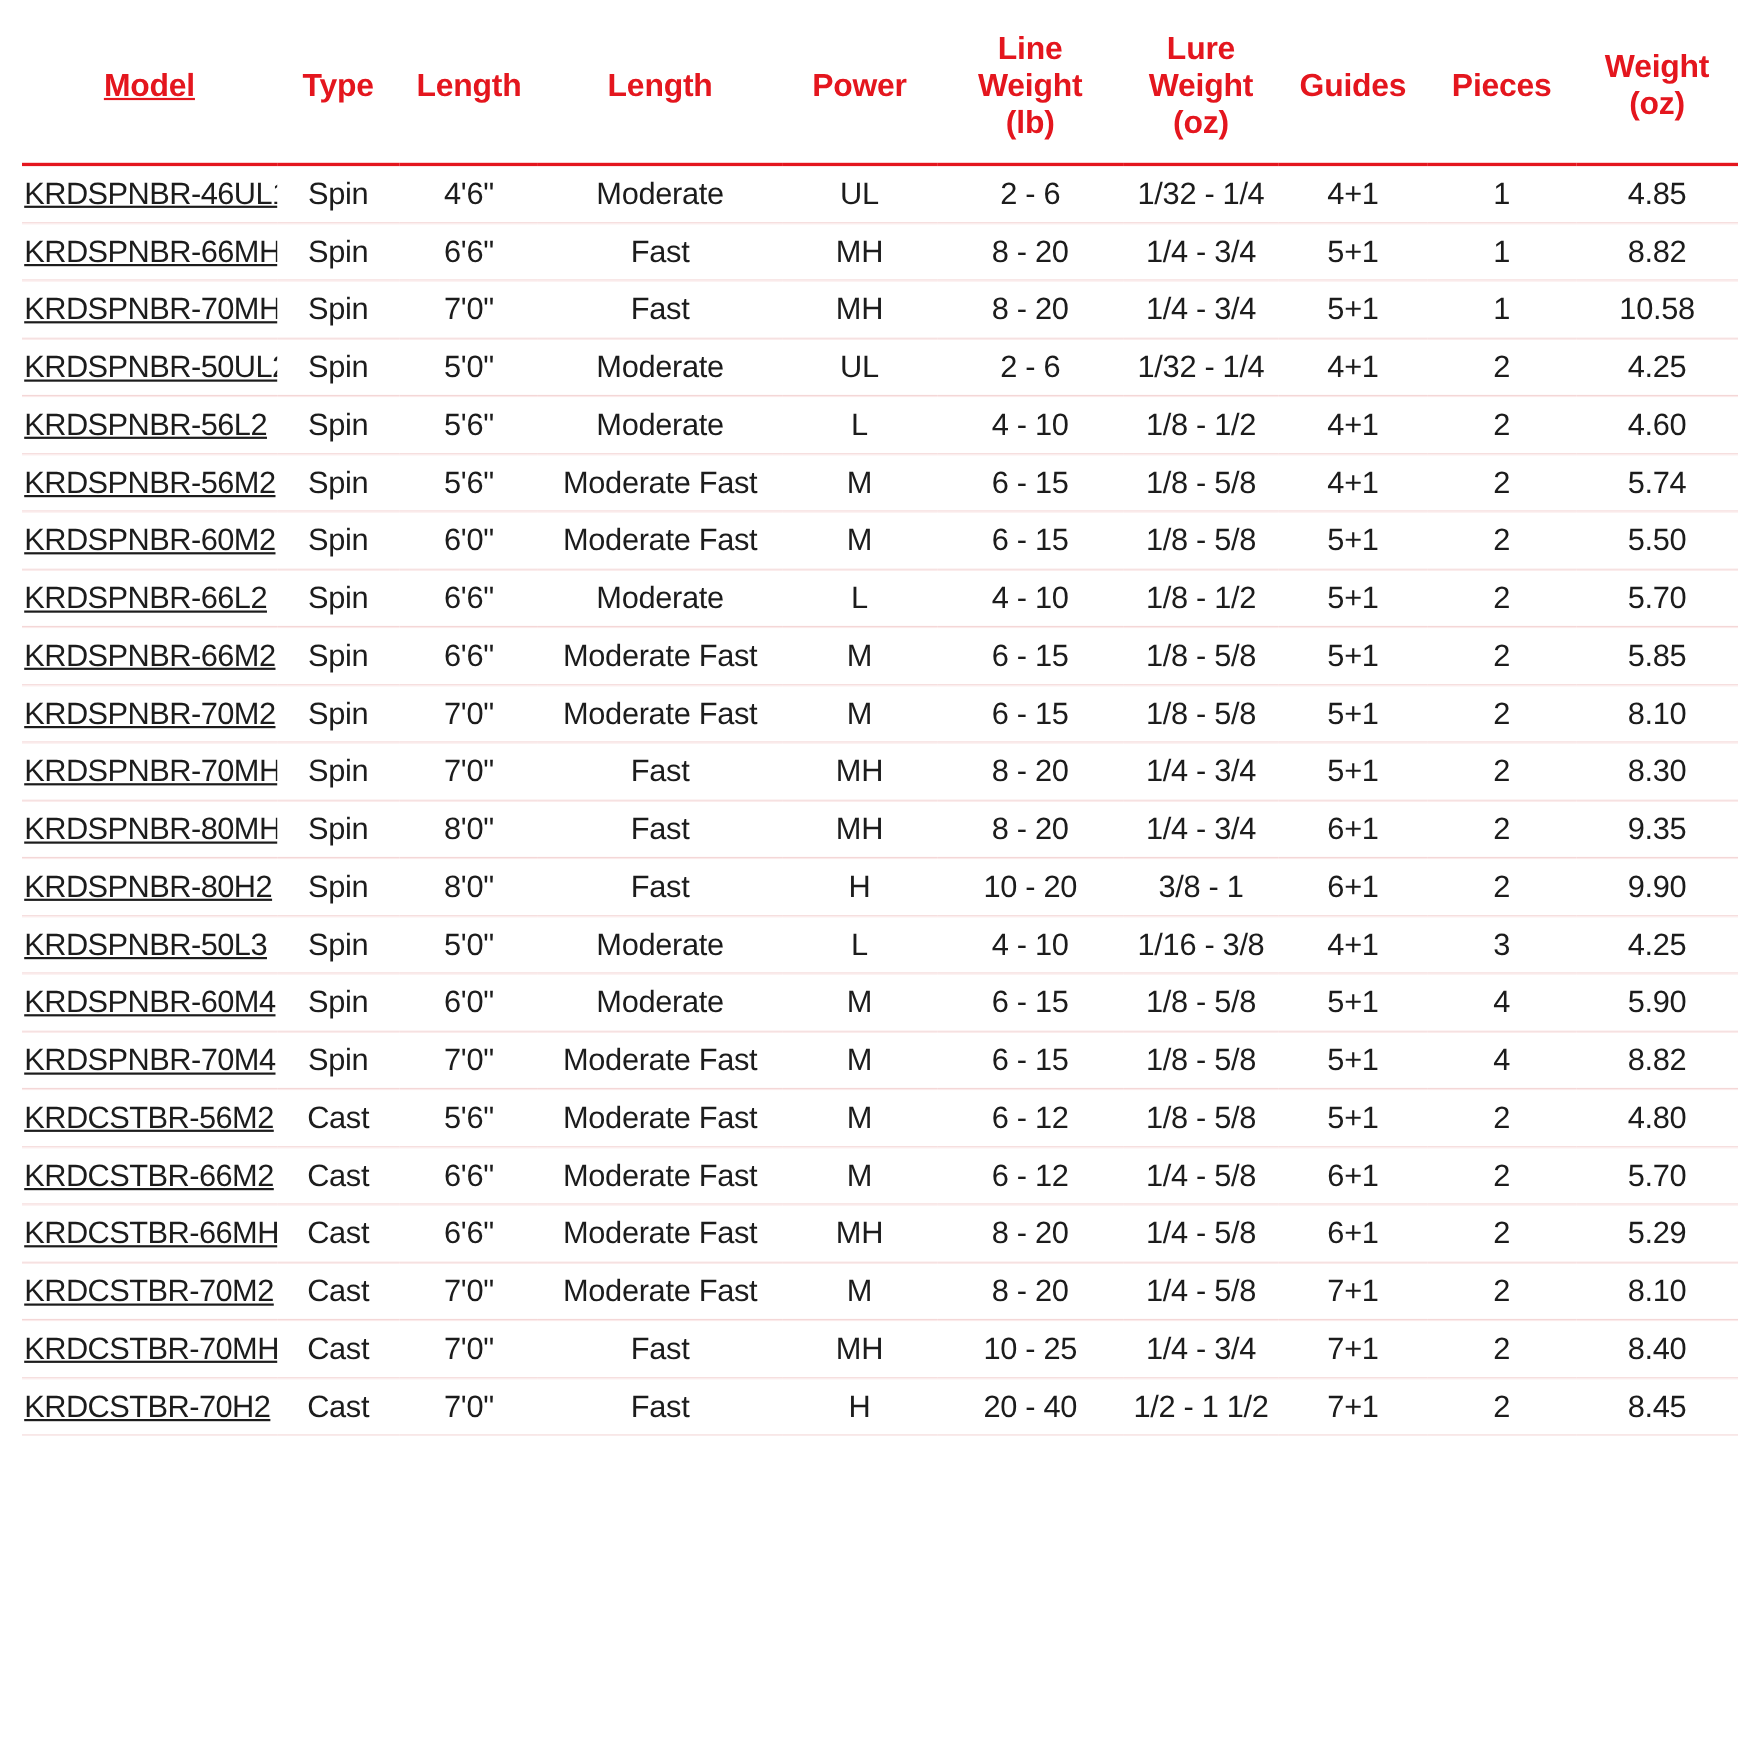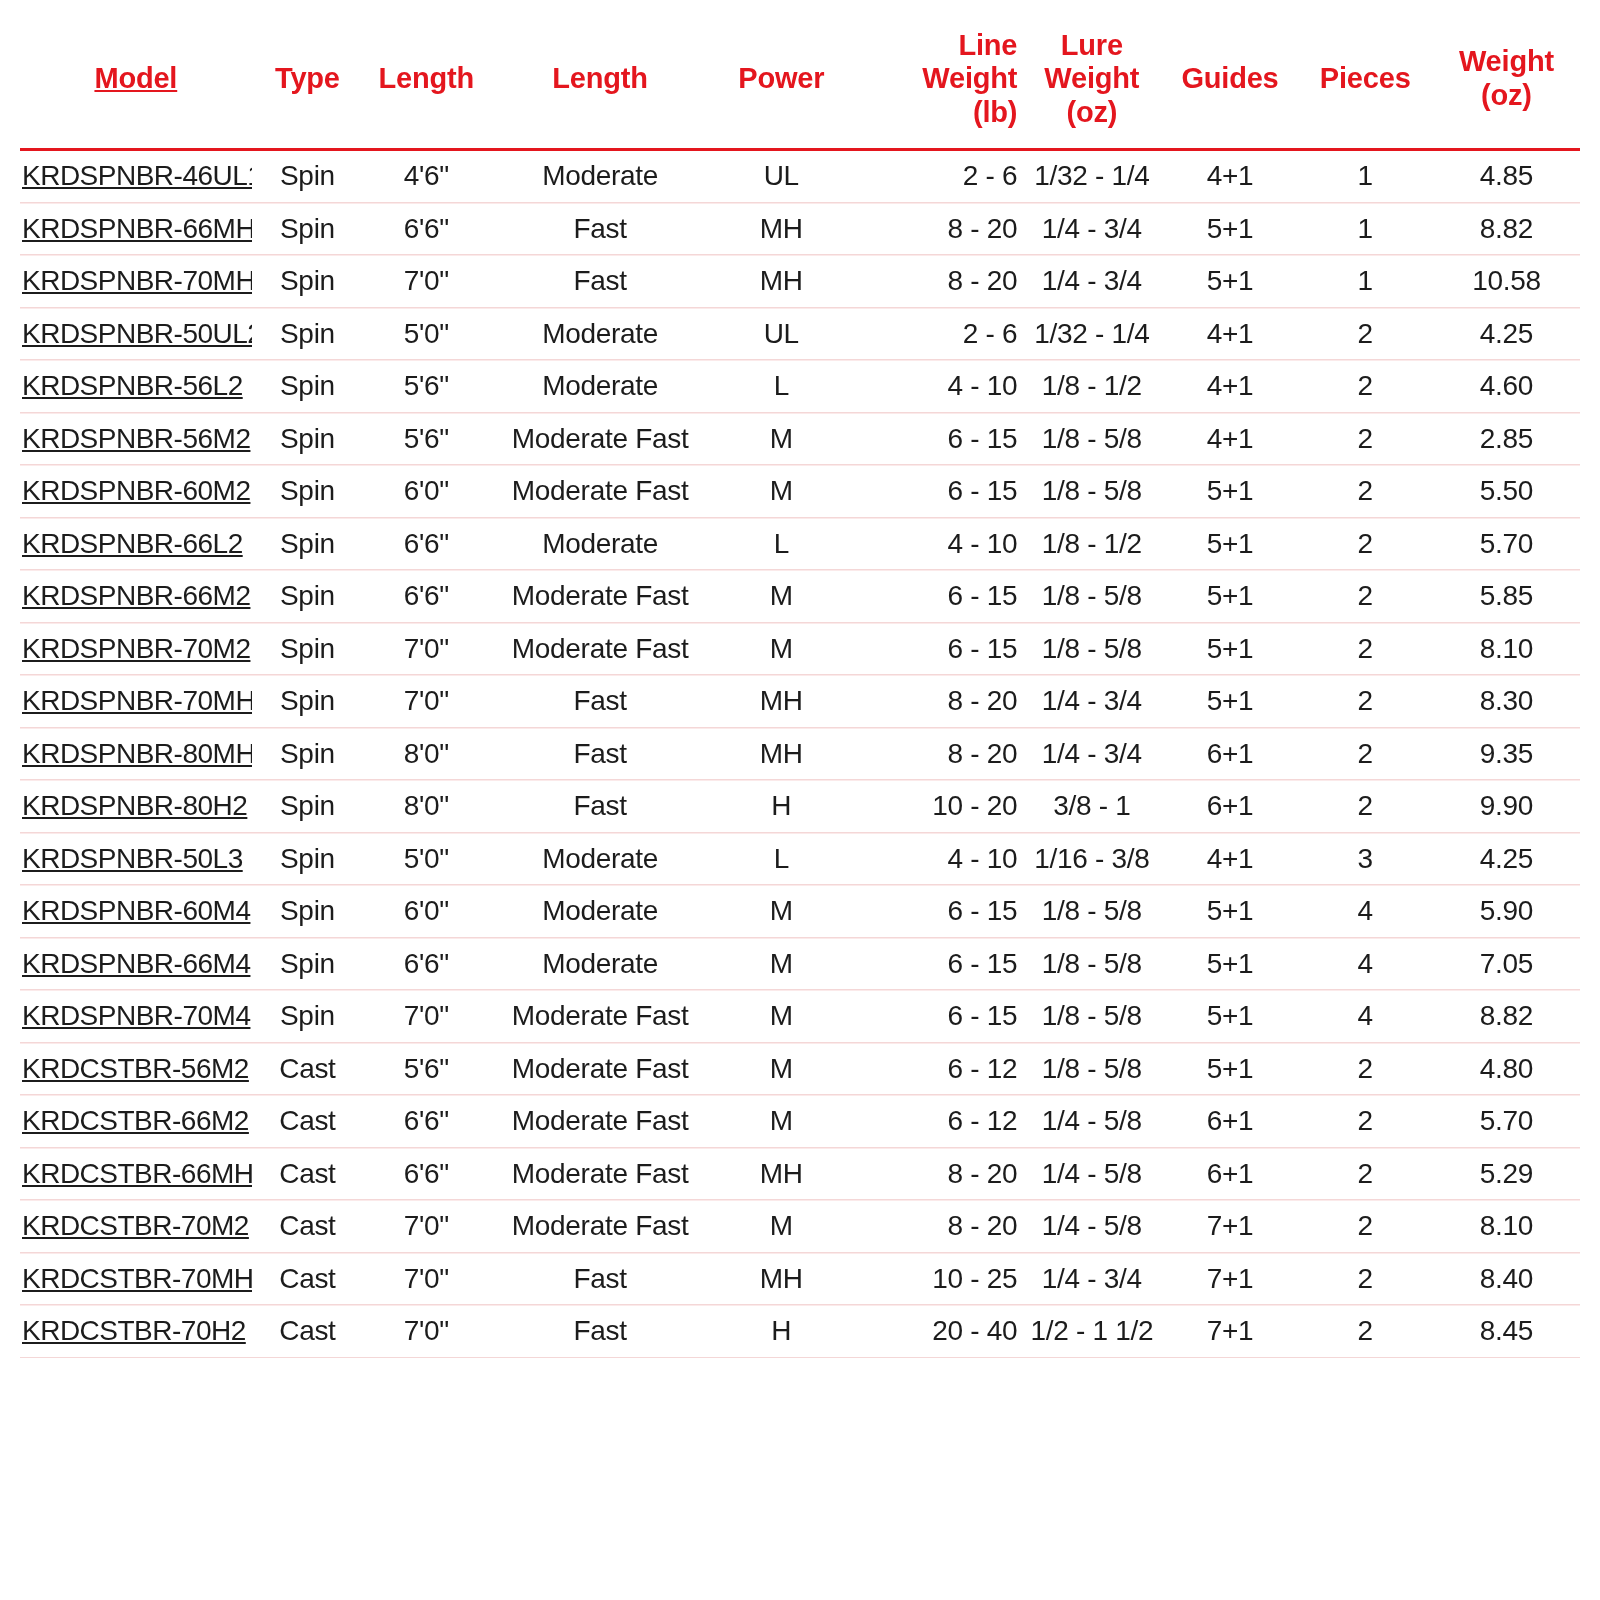--- a/index.html
+++ b/index.html
@@ -56,21 +56,21 @@
     text-align: left;
     padding-left: 2px;
     letter-spacing: -0.5px;
   }
   
   th:nth-child(1),  td:nth-child(1)  { width: 15.1%; text-decoration: underline; }
   th:nth-child(2),  td:nth-child(2)  { width: 7.0%;  }
   th:nth-child(3),  td:nth-child(3)  { width: 8.0%;  }
   th:nth-child(4),  td:nth-child(4)  { width: 14.4%; }
   th:nth-child(5),  td:nth-child(5)  { width: 9.0%;  }
-  th:nth-child(6),  td:nth-child(6)  { width: 10.9%; text-align: right; }
+  th:nth-child(6),  td:nth-child(6)  { width: 10.9%; }
   th:nth-child(7),  td:nth-child(7)  { width: 9.0%;  }
   th:nth-child(8),  td:nth-child(8)  { width: 8.6%;  }
   th:nth-child(9),  td:nth-child(9)  { width: 8.6%; text-align: center;  }
   th:nth-child(10), td:nth-child(10) { width: 9.4%;  }
 </style>
 </head>
 <body>
 
 <div class="page">
   <table class="spec-table">
@@ -157,21 +157,21 @@
         <tr>
           <td class="cell-model">KRDSPNBR-56M2</td>
           <td class="cell-type">Spin</td>
           <td class="cell-length">5'6"</td>
           <td class="cell-action">Moderate Fast</td>
           <td class="cell-power">M</td>
           <td class="cell-line_weight">6 - 15</td>
           <td class="cell-lure_weight">1/8 - 5/8</td>
           <td class="cell-guides">4+1</td>
           <td class="cell-pieces">2</td>
-          <td class="cell-weight">2.85</td>
+          <td class="cell-weight">5.74</td>
         </tr>
         <tr>
           <td class="cell-model">KRDSPNBR-60M2</td>
           <td class="cell-type">Spin</td>
           <td class="cell-length">6'0"</td>
           <td class="cell-action">Moderate Fast</td>
           <td class="cell-power">M</td>
           <td class="cell-line_weight">6 - 15</td>
           <td class="cell-lure_weight">1/8 - 5/8</td>
           <td class="cell-guides">5+1</td>
@@ -266,32 +266,20 @@
           <td class="cell-model">KRDSPNBR-60M4</td>
           <td class="cell-type">Spin</td>
           <td class="cell-length">6'0"</td>
           <td class="cell-action">Moderate</td>
           <td class="cell-power">M</td>
           <td class="cell-line_weight">6 - 15</td>
           <td class="cell-lure_weight">1/8 - 5/8</td>
           <td class="cell-guides">5+1</td>
           <td class="cell-pieces">4</td>
           <td class="cell-weight">5.90</td>
-        </tr>
-        <tr>
-          <td class="cell-model">KRDSPNBR-66M4</td>
-          <td class="cell-type">Spin</td>
-          <td class="cell-length">6'6"</td>
-          <td class="cell-action">Moderate</td>
-          <td class="cell-power">M</td>
-          <td class="cell-line_weight">6 - 15</td>
-          <td class="cell-lure_weight">1/8 - 5/8</td>
-          <td class="cell-guides">5+1</td>
-          <td class="cell-pieces">4</td>
-          <td class="cell-weight">7.05</td>
         </tr>
         <tr>
           <td class="cell-model">KRDSPNBR-70M4</td>
           <td class="cell-type">Spin</td>
           <td class="cell-length">7'0"</td>
           <td class="cell-action">Moderate Fast</td>
           <td class="cell-power">M</td>
           <td class="cell-line_weight">6 - 15</td>
           <td class="cell-lure_weight">1/8 - 5/8</td>
           <td class="cell-guides">5+1</td>

